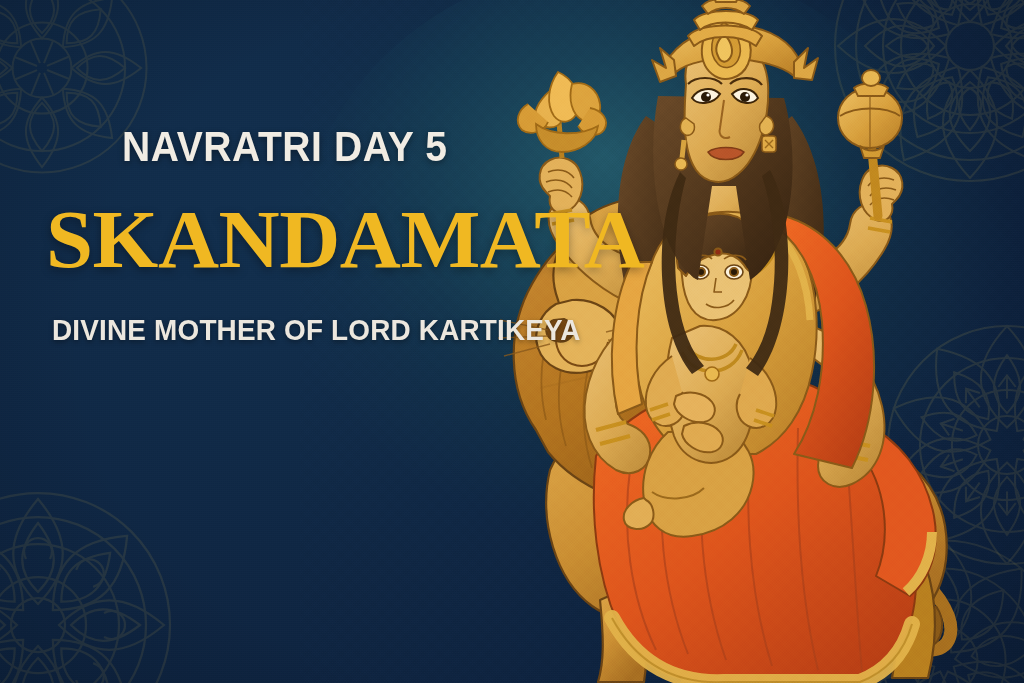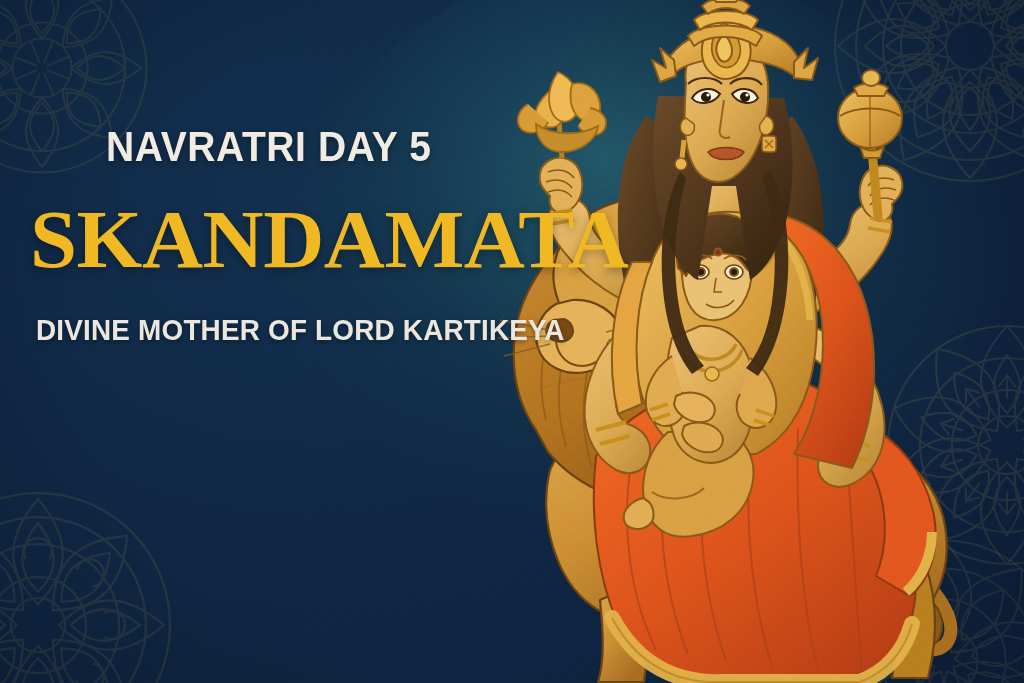--- a/index.html
+++ b/index.html
@@ -48,21 +48,21 @@
   .art-grain{
     position:absolute;left:300px;top:0;width:724px;height:683px;
     pointer-events:none;opacity:.30;
     background-image:
       repeating-linear-gradient(45deg, rgba(0,0,0,.05) 0 1px, rgba(255,255,255,.04) 1px 2px),
       repeating-linear-gradient(-45deg, rgba(0,0,0,.04) 0 1px, rgba(255,255,255,.03) 1px 2px);
     mix-blend-mode:overlay;
   }
 
   
-  .textblock{position:absolute;left:0;top:0;width:600px;height:683px;}
+  .textblock{position:absolute;left:16px;top:0;width:600px;height:683px;}
 
   .kicker{
     position:absolute;left:106px;top:126px;
     font-family:"Liberation Sans", sans-serif;
     font-weight:700;font-size:42px;letter-spacing:.6px;
     line-height:1;color:#f1ece3;
     text-shadow:0 2px 7px rgba(0,0,0,.38);
     transform:scaleX(.93);transform-origin:left center;
     white-space:nowrap;
   }

